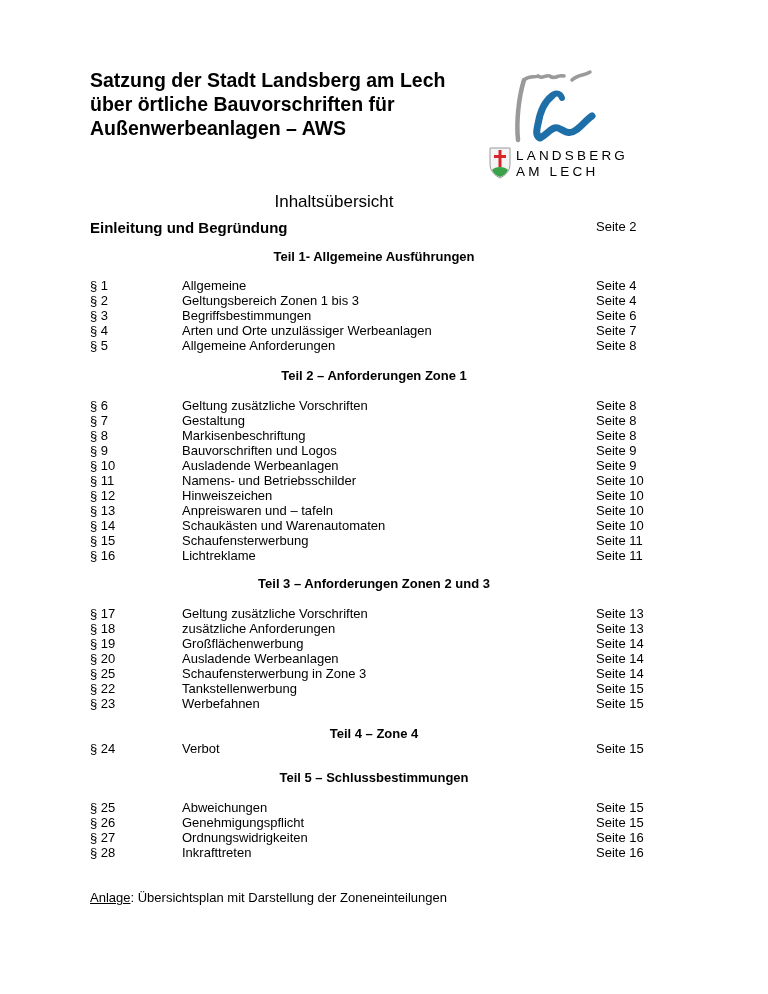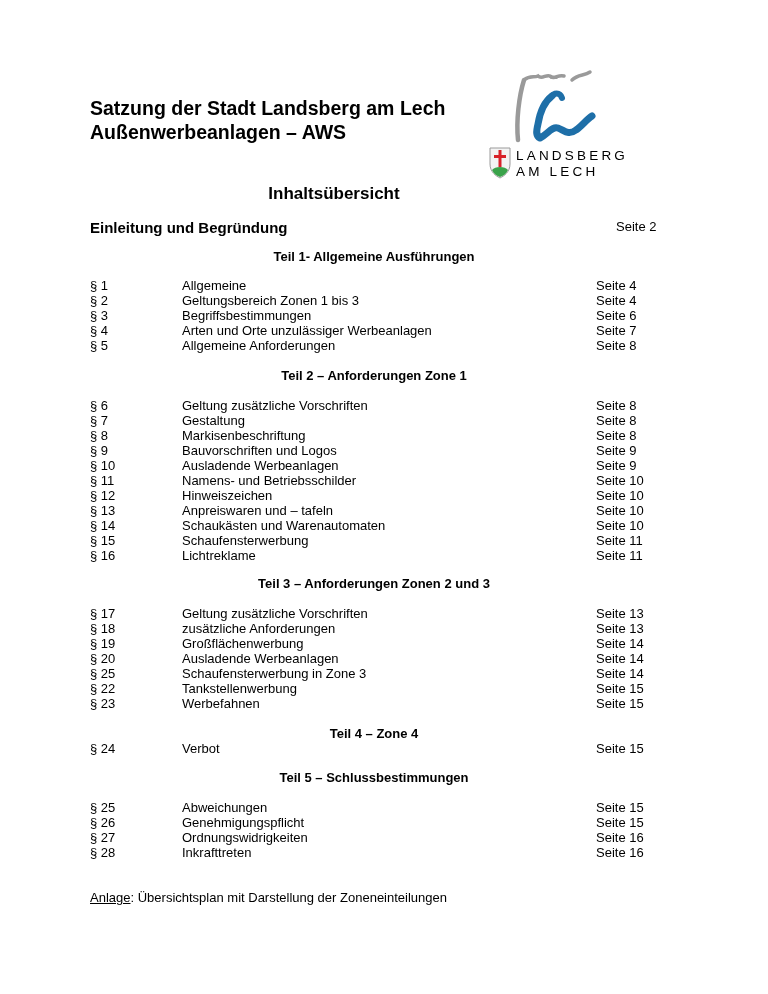--- a/index.html
+++ b/index.html
@@ -2,53 +2,54 @@
 <html><head>
 <meta charset="utf-8">
 <style>
   html, body { margin: 0; padding: 0; background: #ffffff; }
   body {
     width: 768px; height: 994px; position: relative; overflow: hidden;
     font-family: "Liberation Sans", sans-serif; color: #000;
   }
   .title {
     position: absolute; left: 90px; top: 68px;
-    font-weight: bold; font-size: 19.5px; line-height: 24px; margin-top: 28px;
+    font-weight: bold; font-size: 19.5px; line-height: 24px;
   }
   .title div { white-space: nowrap; }
   .logo { position: absolute; left: 486px; top: 66px; width: 140px; height: 118px; }
   .logo-text {
     position: absolute; left: 516px; top: 148px;
     font-size: 13.5px; letter-spacing: 3.2px; line-height: 16px; color: #000000;
   }
   .toc-heading {
-    position: absolute; left: 0; width: 668px; top: 184px; text-align: center;
-    font-weight: bold; font-size: 17px;
+    position: absolute; left: 0; width: 668px; top: 192px; text-align: center;
+    font-weight: normal; font-size: 17px;
   }
   .intro {
     position: absolute; left: 90px; top: 219px; font-weight: bold; font-size: 15px;
   }
-  .intro-page { position: absolute; left: 596px; top: 219px; font-size: 13px; margin-left: 20px; }
+  .intro-page { position: absolute; left: 596px; top: 219px; font-size: 13px; }
   .part-heading {
     position: absolute; left: 0; width: 748px; text-align: center;
     font-weight: bold; font-size: 13px; line-height: 15px;
   }
   .rows { position: absolute; left: 0; width: 768px; font-size: 13px; line-height: 15px; }
   .row { position: relative; height: 15px; }
   .row .num { position: absolute; left: 90px; }
   .row .txt { position: absolute; left: 182px; white-space: nowrap; }
   .row .pg { position: absolute; left: 596px; white-space: nowrap; }
   .annex { position: absolute; left: 90px; top: 890px; font-size: 13px; }
   .annex u { text-decoration: underline; margin-top: 11px; }
 </style>
 </head>
 <body>
 
 <div class="title">
   <div>Satzung der Stadt Landsberg am Lech</div>
+  <div>über örtliche Bauvorschriften für</div>
   <div>Außenwerbeanlagen – AWS</div>
 </div>
 
 <svg class="logo" viewBox="0 0 140 118">
   <g>
     <path d="M32 74 C30 55 33 30 38 14" stroke="#9a9a9a" stroke-width="4.5" fill="none" stroke-linecap="round"></path>
     <path d="M38 14 C44 9 48 12 52 10 C56 14 60 8 64 10 C68 14 72 8 78 10" stroke="#9a9a9a" stroke-width="3.5" fill="none" stroke-linecap="round"></path>
     <path d="M64 10 C66 14 70 10 72 12" stroke="#9a9a9a" stroke-width="3" fill="none"></path>
     <path d="M86 14 C92 8 98 10 104 6" stroke="#9a9a9a" stroke-width="3.5" fill="none" stroke-linecap="round"></path>
   </g>

